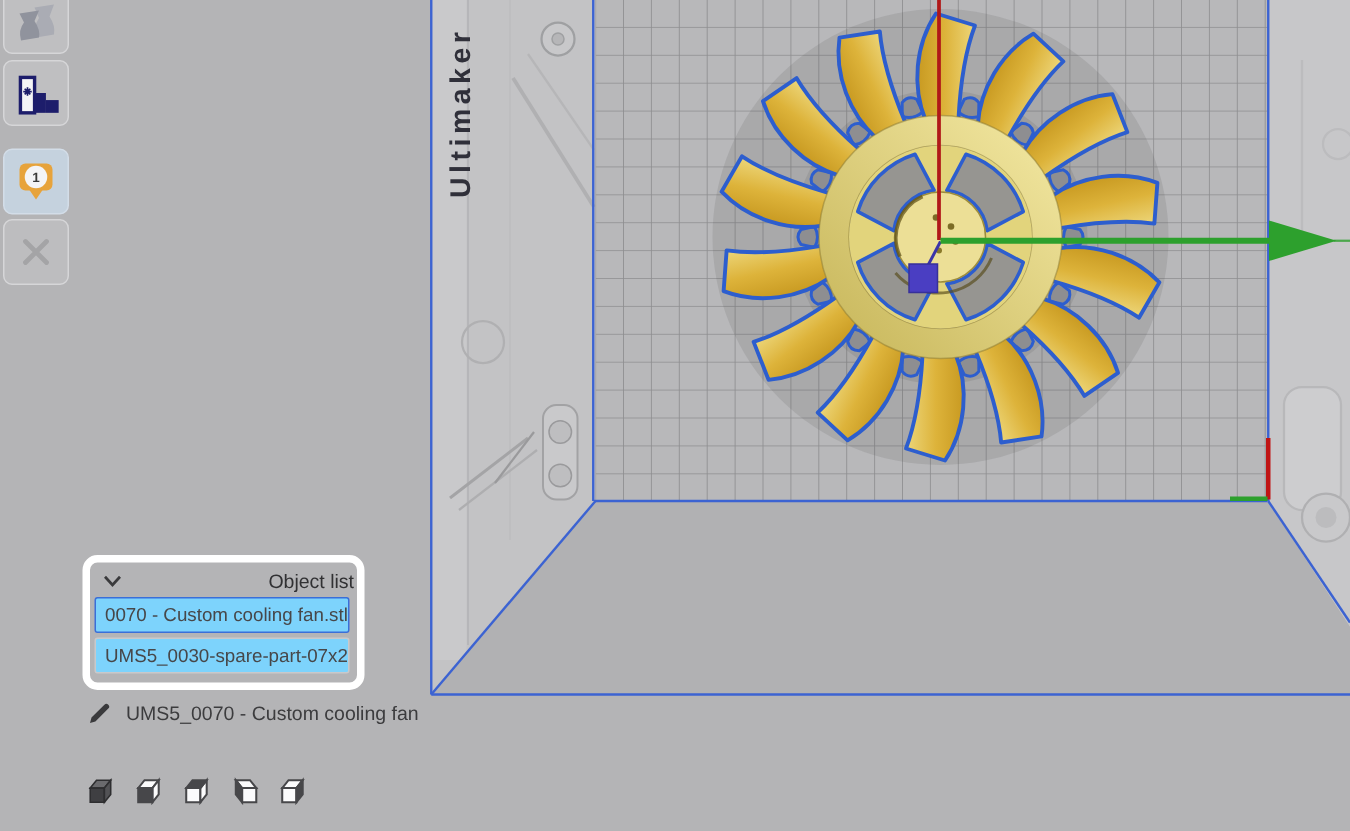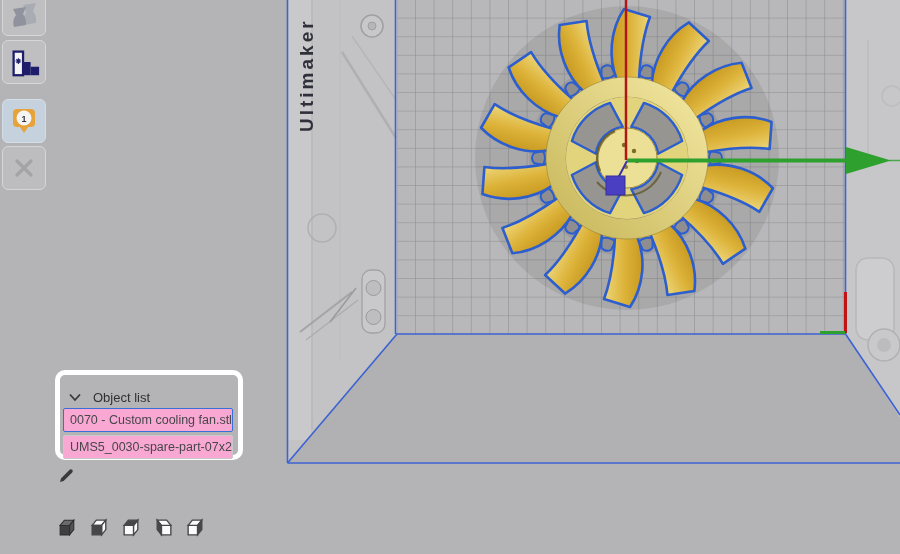--- a/index.html
+++ b/index.html
@@ -16,25 +16,25 @@
     background:#bfbfc1;border:1px solid #d6d6d8;border-radius:6px;
     display:flex;align-items:center;justify-content:center;z-index:20;
   }
   .tool-btn.selected{background:#c5d2de;border-color:#d3dde8;}
   .tool-btn.disabled{background:#bdbdbf;}
   
   .highlight-box{
     position:absolute;left:55px;top:370px;width:178px;height:80px;
     border:5px solid #ffffff;border-radius:10px;z-index:20;padding:0;
   }
-  .op-header{display:flex;align-items:center;gap:12px;padding:15px 2px 3px 9px;}
+  .op-header{display:flex;align-items:center;gap:12px;padding:5px 2px 3px 9px;justify-content:space-between;}
   .op-title{font-size:13px;color:#313133;}
   .op-item{
     box-sizing:border-box;width:170px;height:24px;margin:0 0 3px 3px;
-    background:#f9a8d4;border:1px solid #c9c9cb;border-radius:2px;
+    background:#7dd3fc;border:1px solid #c9c9cb;border-radius:2px;
     font-size:12.5px;color:#474749;line-height:22px;padding-left:6px;
     white-space:nowrap;overflow:hidden;
   }
   .op-item.selected{border:1.5px solid #3a6fd8;}
   .model-name-row{
     position:absolute;left:59px;top:468px;display:flex;align-items:center;gap:10px;
     font-size:13px;color:#3c3c3e;z-index:20;
   }
   .model-dims{position:absolute;left:57px;top:491px;font-size:13px;color:#48484a;z-index:20;}
   .view-row{position:absolute;left:57px;top:517px;display:flex;gap:11px;z-index:20;}
@@ -221,20 +221,21 @@
       <span class="op-title">Object list</span>
     </div>
     <div class="op-item selected">0070 - Custom cooling fan.stl</div>
     <div class="op-item">UMS5_0030-spare-part-07x2...</div>
   </div>
 
   <div class="model-name-row">
     <svg width="15" height="15" viewBox="0 0 15 15">
       <path d="M1,14 L2,10.4 L10.6,1.8 a1.6,1.6 0 0 1 2.6,2.6 L4.6,13 Z" fill="#3a3a3c"></path>
     </svg>
+    <span>UMS5_0070 - Custom cooling fan</span>
   </div>
 
   <div class="view-row">
     <div class="view-btn">
       <svg width="21" height="21" viewBox="0 0 20 20">
         <polygon points="3,8 7,3 16,3 12,8" fill="#6a6a6d" stroke="#2e2e30" stroke-width="1"></polygon>
         <polygon points="3,8 12,8 12,17 3,17" fill="#3f3f42" stroke="#2e2e30" stroke-width="1"></polygon>
         <polygon points="12,8 16,3 16,12 12,17" fill="#525255" stroke="#2e2e30" stroke-width="1"></polygon>
       </svg>
     </div>

